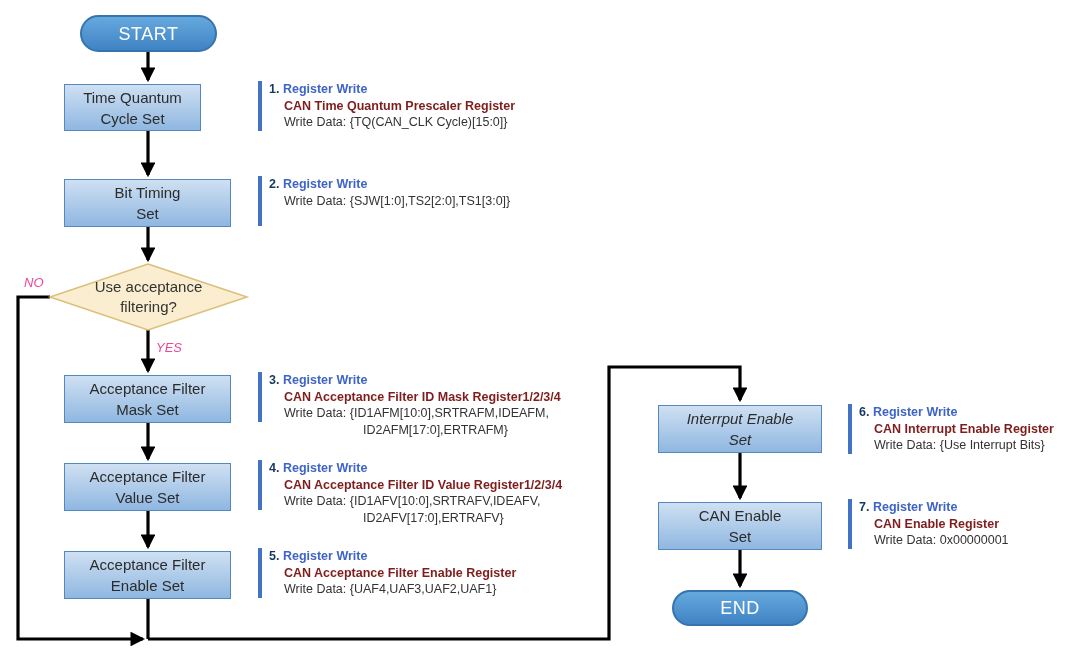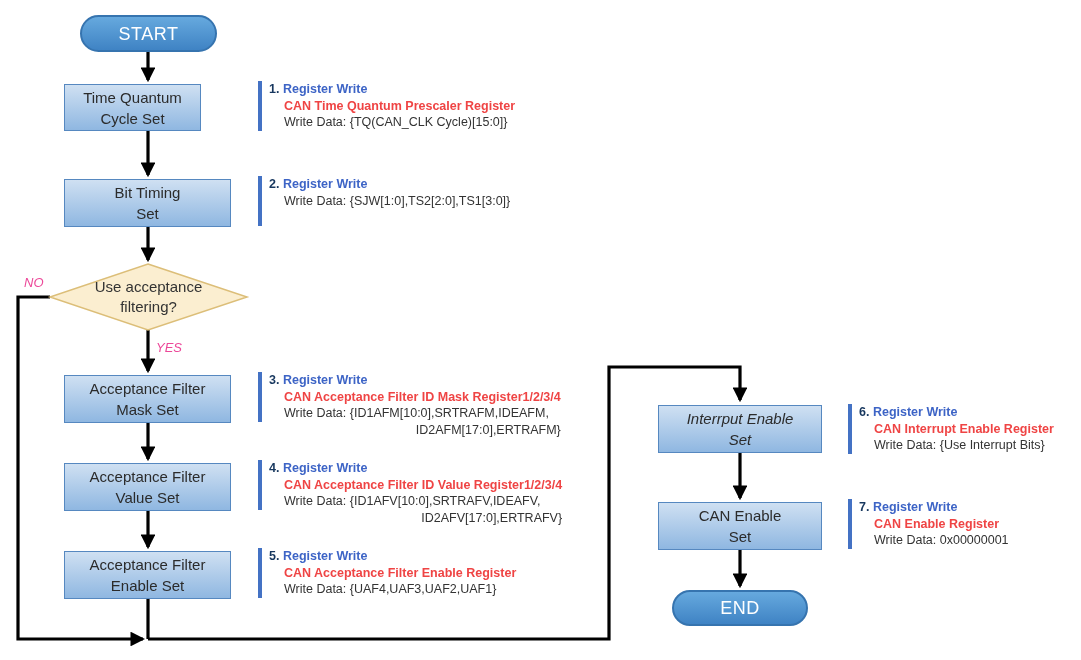--- a/index.html
+++ b/index.html
@@ -89,25 +89,25 @@
   .ann-num {
     font-weight: bold;
     color: var(--number-navy, #17375e);
   }
   .ann-action {
     font-weight: bold;
     color: var(--action-link-blue, #3d64c6);
   }
   .ann-reg {
     font-weight: bold;
-    color: #ef4444;
+    color: #7f1d1d;
     padding-left: 15px;
   }
   .ann-data { padding-left: 15px; }
-  .ann-data2 { padding-left: 94px; text-align: right; }
+  .ann-data2 { padding-left: 94px; }
   .ann-data2:empty { display: none; }
 </style>
 </head>
 <body>
 
 <div id="canvas">
 
   <svg id="wires" width="1081" height="660" viewBox="0 0 1081 660" xmlns="http://www.w3.org/2000/svg">
     <defs>
       <marker id="arr" viewBox="0 0 10 10" refX="8.5" refY="5" markerWidth="4.6" markerHeight="4.6" orient="auto-start-reverse">

